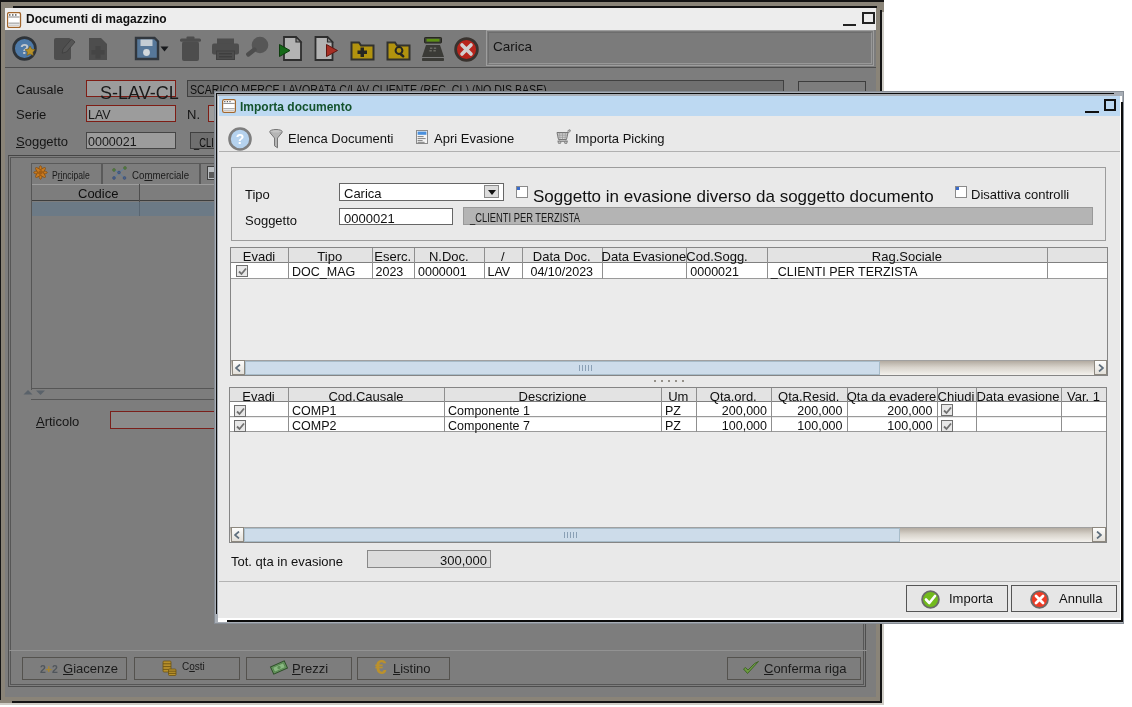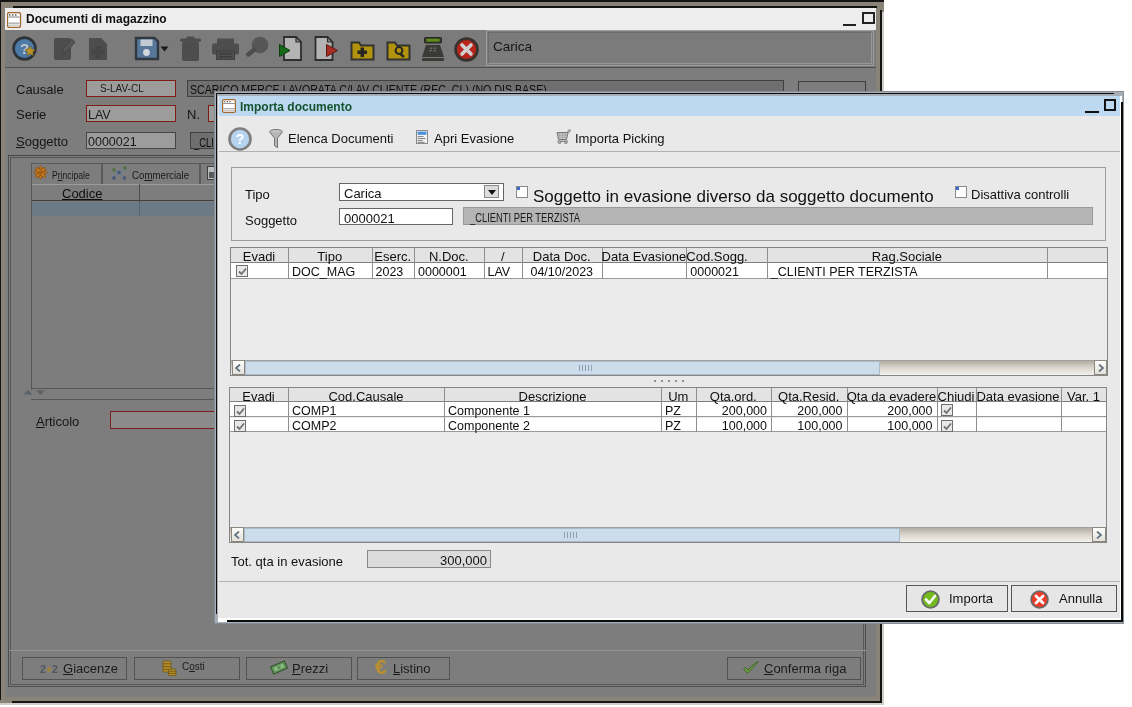--- a/index.html
+++ b/index.html
@@ -113,21 +113,21 @@
 <circle cx="12.5" cy="12.5" r="10.9" fill="#b8251c" stroke="#38322e" stroke-width="2.7"></circle>
 <path d="M8 8 L17 17 M17 8 L8 17" stroke="#d0d0d0" stroke-width="3.6" stroke-linecap="round"></path>
 </svg>
 
   <div class="ab" style="left:486px;top:30px;width:388px;height:36px;border:1px solid #9e9e9e;"></div>
   <div class="ab" style="left:488px;top:32px;width:384px;height:32px;border:1px solid #989898;border-top-color:#6d6d6d;border-left-color:#6d6d6d;"></div>
   <div class="ab" style="left:493px;top:39px;font-size:13.5px;color:#141414;">Carica</div>
 
   <div class="lbl" style="left:16px;top:82px;">Causale</div>
   <div class="ab" style="left:86px;top:80px;width:90px;height:17px;background:#9c9c9c;border:1px solid #7e1d15;"></div>
-  <div class="ab" style="left:88px;top:82.5px;font-size:10px;color:#1a1a1a;padding-left:12px;">S-LAV-CL</div>
+  <div class="ab" style="left:88px;top:82.5px;font-size:18px;color:#1a1a1a;padding-left:12px;">S-LAV-CL</div>
   <div class="ab" style="left:187px;top:80px;width:597px;height:17px;background:#6f6f6f;border:1px solid #404040;"></div>
   <div class="ab" style="left:190px;top:83px;font-size:12px;color:#0d0d0d;white-space:nowrap;transform:scaleX(0.885);transform-origin:0 0;">SCARICO MERCE LAVORATA C/LAV CLIENTE (REC. CL) (NO DIS.BASE)</div>
   <div class="ab" style="left:798px;top:81px;width:68px;height:16px;border:1px solid #3d3d3d;"></div>
 
   <div class="lbl" style="left:16px;top:107px;">Serie</div>
   <div class="ab" style="left:86px;top:105px;width:90px;height:17px;background:#9c9c9c;border:1px solid #7e1d15;"></div>
   <div class="ab" style="left:88px;top:107.5px;font-size:12.5px;color:#1a1a1a;">LAV</div>
   <div class="lbl" style="left:187px;top:107px;">N.</div>
   <div class="ab" style="left:208px;top:105px;width:100px;height:17px;background:#9c9c9c;border:1px solid #7e1d15;"></div>
 
@@ -162,21 +162,21 @@
     <circle cx="2.5" cy="12" r="1.4" fill="#48618c" stroke="#32456a" stroke-width="0.5"></circle>
     <circle cx="13" cy="12" r="1.4" fill="#48618c" stroke="#32456a" stroke-width="0.5"></circle>
     <circle cx="7.5" cy="6.5" r="1.4" fill="#48618c" stroke="#32456a" stroke-width="0.5"></circle>
   </svg>
   <div class="ab" style="left:132px;top:168.5px;font-size:11px;color:#1a1a1a;transform:scaleX(0.88);transform-origin:0 0;">Co<span style="text-decoration:underline;">m</span>merciale</div>
   <div class="ab" style="left:200px;top:163px;width:70px;height:21px;background:#7d7d7d;border:1px solid #5a5a5a;border-bottom:none;"></div>
   <div class="ab" style="left:207px;top:166px;width:11px;height:14px;background:#b9bdc0;border:1px solid #3f3f3f;"></div>
   <div class="ab" style="left:209px;top:172px;width:7px;height:6px;background:#5a5a5a;"></div>
 
   <div class="ab" style="left:31px;top:184px;width:845px;height:16.5px;background:#7d7d7d;border-bottom:1.5px solid #3e3e3e;border-top:1px solid #9c9c9c;"></div>
-  <div class="ab" style="left:62px;top:186px;font-size:13px;color:#0f0f0f;text-decoration:underline;">Codice</div>
+  <div class="ab" style="left:78px;top:186px;font-size:13px;color:#0f0f0f;">Codice</div>
   <div class="ab" style="left:139px;top:184px;width:1px;height:31px;background:#4e4e4e;"></div>
   <div class="ab" style="left:31px;top:202px;width:845px;height:14px;background:#6c7a86;"></div>
   <div class="ab" style="left:139px;top:202px;width:1px;height:14px;background:#596672;"></div>
   <div class="ab" style="left:31px;top:184px;width:1px;height:206px;background:#565656;"></div>
 
   <svg class="ab" style="left:23px;top:389.5px;" width="23" height="5" viewBox="0 0 23 5">
     <path d="M0.5 4.5 L5 0 L9.5 4.5 Z" fill="#5a626a"></path>
         <path d="M13 0.5 L22 0.5 L17.5 5 Z" fill="#5a626a"></path>
   </svg>
   <div class="ab" style="left:31px;top:388px;width:845px;height:1px;background:#565656;"></div>
@@ -365,21 +365,21 @@
   <div class="ab" style="left:234px;top:312.8px;font-size:12.5px;color:#0f0f0f;white-space:nowrap;">Componente 1</div>
   <div class="ab" style="left:451px;top:312.8px;font-size:12.5px;color:#0f0f0f;white-space:nowrap;">PZ</div>
   <div class="ab" style="left:481.5px;top:312.8px;width:71.5px;font-size:12.5px;color:#0f0f0f;text-align:right;white-space:nowrap;">200,000</div>
   <div class="ab" style="left:557px;top:312.8px;width:71.5px;font-size:12.5px;color:#0f0f0f;text-align:right;white-space:nowrap;">200,000</div>
   <div class="ab" style="left:632.5px;top:312.8px;width:86.0px;font-size:12.5px;color:#0f0f0f;text-align:right;white-space:nowrap;">200,000</div>
   <div class="ab" style="left:727.0px;top:313.3px;width:12px;height:12px;background:#e8e8e8;border:1px solid #6f6f6f;"></div>
   <svg class="ab" style="left:729.0px;top:315.3px;" width="9" height="9" viewBox="0 0 9 9">
         <path d="M1 4.5 L3.5 7 L8 1.5" fill="none" stroke="#707070" stroke-width="1.8"></path>
       </svg>
   <div class="ab" style="left:78px;top:328.1px;font-size:12.5px;color:#0f0f0f;white-space:nowrap;">COMP2</div>
-  <div class="ab" style="left:234px;top:328.1px;font-size:12.5px;color:#0f0f0f;white-space:nowrap;">Componente 2</div>
+  <div class="ab" style="left:234px;top:328.1px;font-size:12.5px;color:#0f0f0f;white-space:nowrap;">Componente 7</div>
   <div class="ab" style="left:451px;top:328.1px;font-size:12.5px;color:#0f0f0f;white-space:nowrap;">PZ</div>
   <div class="ab" style="left:481.5px;top:328.1px;width:71.5px;font-size:12.5px;color:#0f0f0f;text-align:right;white-space:nowrap;">100,000</div>
   <div class="ab" style="left:557px;top:328.1px;width:71.5px;font-size:12.5px;color:#0f0f0f;text-align:right;white-space:nowrap;">100,000</div>
   <div class="ab" style="left:632.5px;top:328.1px;width:86.0px;font-size:12.5px;color:#0f0f0f;text-align:right;white-space:nowrap;">100,000</div>
   <div class="ab" style="left:727.0px;top:328.6px;width:12px;height:12px;background:#e8e8e8;border:1px solid #6f6f6f;"></div>
   <svg class="ab" style="left:729.0px;top:330.6px;" width="9" height="9" viewBox="0 0 9 9">
         <path d="M1 4.5 L3.5 7 L8 1.5" fill="none" stroke="#707070" stroke-width="1.8"></path>
       </svg>
   <div class="ab" style="left:19.5px;top:313.5px;width:12px;height:12px;background:#e8e8e8;border:1px solid #6f6f6f;"></div>
   <svg class="ab" style="left:21.5px;top:315.5px;" width="9" height="9" viewBox="0 0 9 9">

